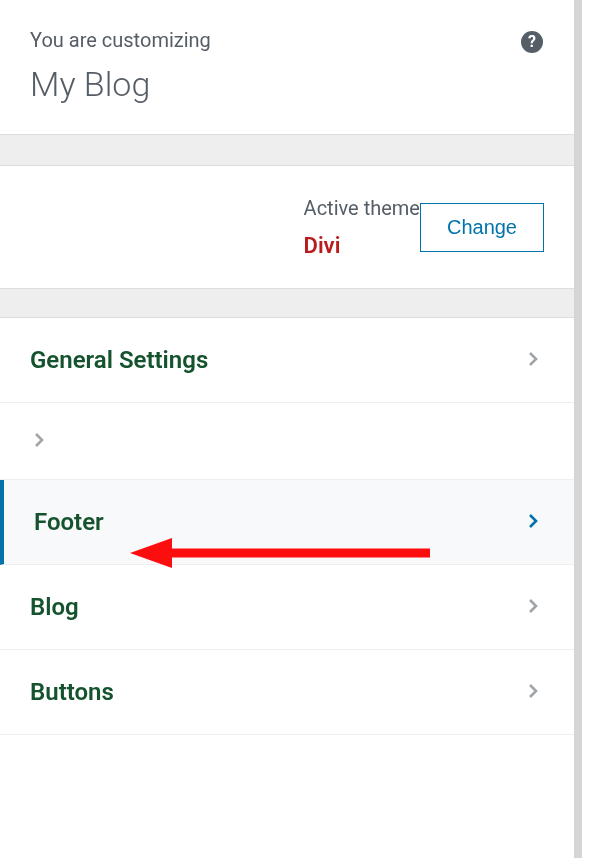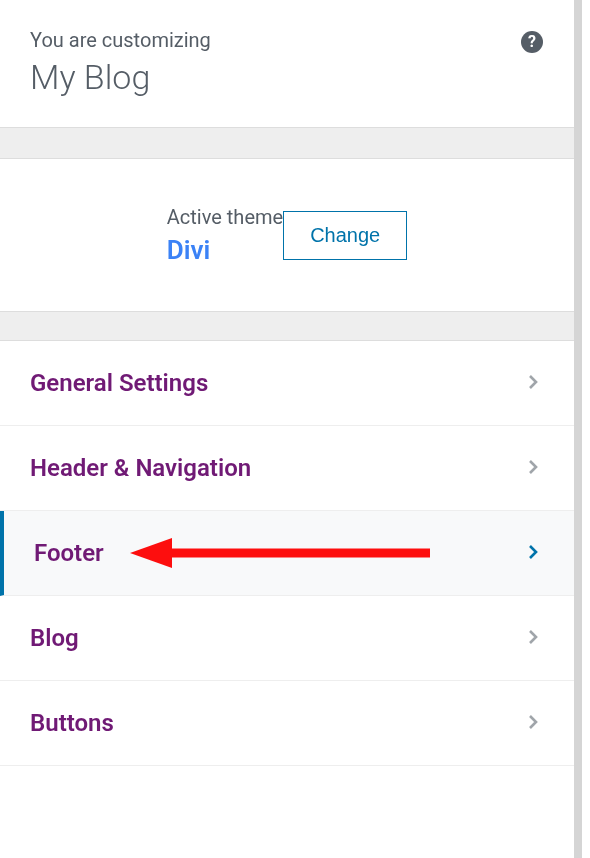--- a/index.html
+++ b/index.html
@@ -29,21 +29,21 @@
     }
     .customizing-label {
       font-size: 20px;
       color: #555d66;
       font-weight: 400;
     }
     .site-title {
       font-size: 34px;
       color: #555d66;
       font-weight: 300;
-      margin-top: 5px;
+      margin-top: 12px;
     }
     .help-icon {
       position: absolute;
       top: 30px;
       right: 30px;
       width: 24px;
       height: 24px;
       cursor: pointer;
     }
     .help-icon svg {
@@ -56,40 +56,40 @@
       border-top: 1px solid #ddd;
       border-bottom: 1px solid #ddd;
     }
     .spacer-gray-small {
       height: 30px;
       background: #eeeeee;
       border-top: 1px solid #ddd;
       border-bottom: 1px solid #ddd;
     }
     .theme-section {
-      padding: 46px 30px;
+      padding: 30px 30px;
       background: #fff;
       display: flex;
-      justify-content: center;
+      justify-content: flex-end;
       align-items: center;
     }
     .theme-info {
       display: flex;
       flex-direction: column;
     }
     .theme-label {
       font-size: 20px;
       color: #555d66;
       font-weight: 400;
     }
     .theme-name {
-      font-size: 26px;
-      color: #3b82f6;
+      font-size: 22px;
+      color: #b91c1c;
       font-weight: 600;
-      margin-top: 6px;
+      margin-top: 13px;
     }
     .change-button {
       background: #fff;
       border: 1.5px solid #0073aa;
       color: #0073aa;
       font-size: 20px;
       padding: 12px 26px;
       border-radius: 0;
       cursor: pointer;
       font-weight: 400;
@@ -106,21 +106,21 @@
       cursor: pointer;
       position: relative;
       background: #fff;
     }
     .menu-item.highlighted {
       background: #f8f9fa;
       border-left: 4px solid #0073aa;
     }
     .menu-item-label {
       font-size: 24px;
-      color: #701a75;
+      color: #14532d;
       font-weight: 600;
     }
     .chevron {
       width: 20px;
       height: 20px;
     }
     .chevron svg {
       width: 18px;
       height: 18px;
     }
@@ -164,21 +164,20 @@
   <div class="menu-list">
     <div class="menu-item">
       <span class="menu-item-label">General Settings</span>
       <span class="chevron">
         <svg viewBox="0 0 24 24" fill="none" stroke="#a0a5aa" stroke-width="3.5">
             <polyline points="8,4 16,12 8,20"></polyline>
           </svg>
       </span>
     </div>
     <div class="menu-item">
-      <span class="menu-item-label">Header &amp; Navigation</span>
       <span class="chevron">
         <svg viewBox="0 0 24 24" fill="none" stroke="#a0a5aa" stroke-width="3.5">
             <polyline points="8,4 16,12 8,20"></polyline>
           </svg>
       </span>
     </div>
     <div class="menu-item highlighted">
       <span class="menu-item-label">Footer</span>
       <span class="chevron">
         <svg viewBox="0 0 24 24" fill="none" stroke="#0073aa" stroke-width="3.5">

